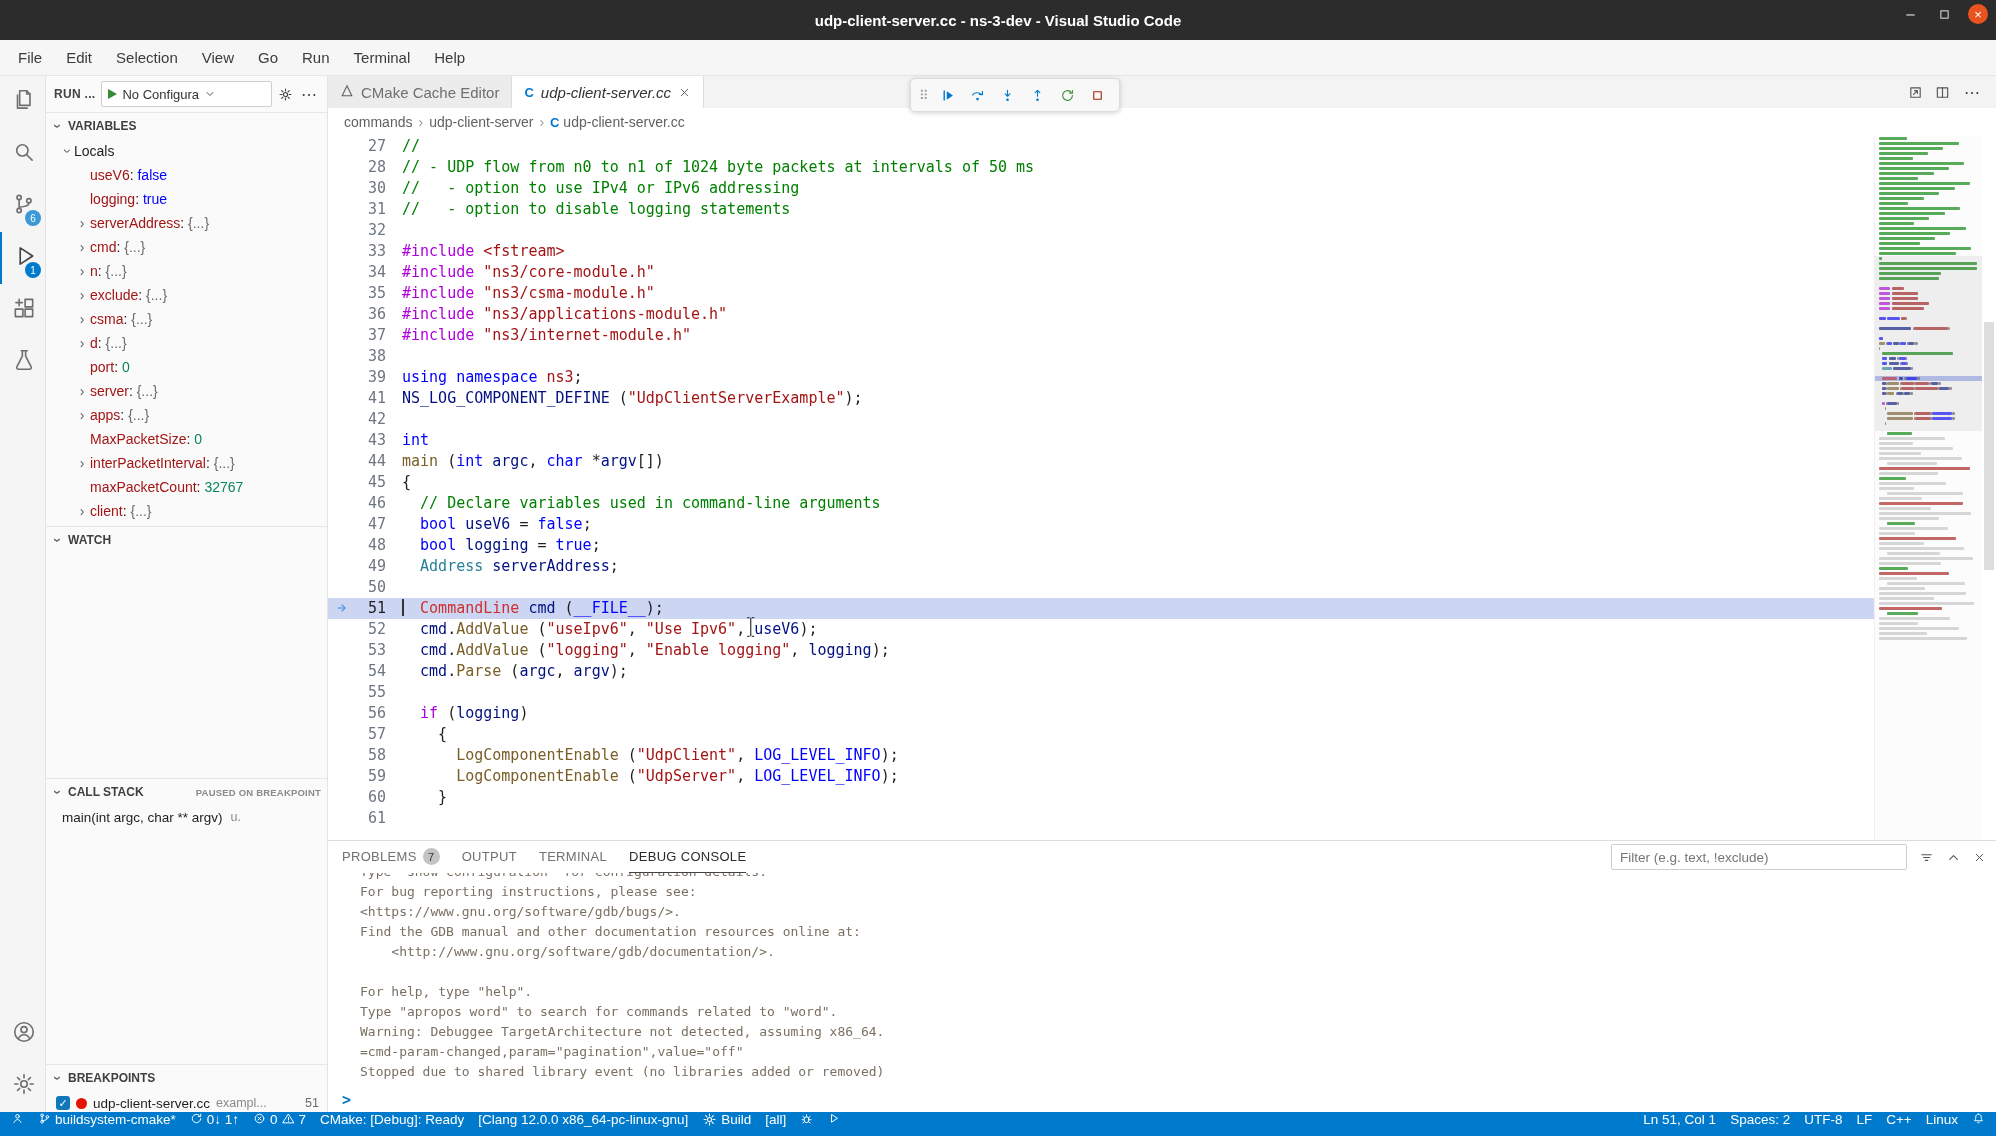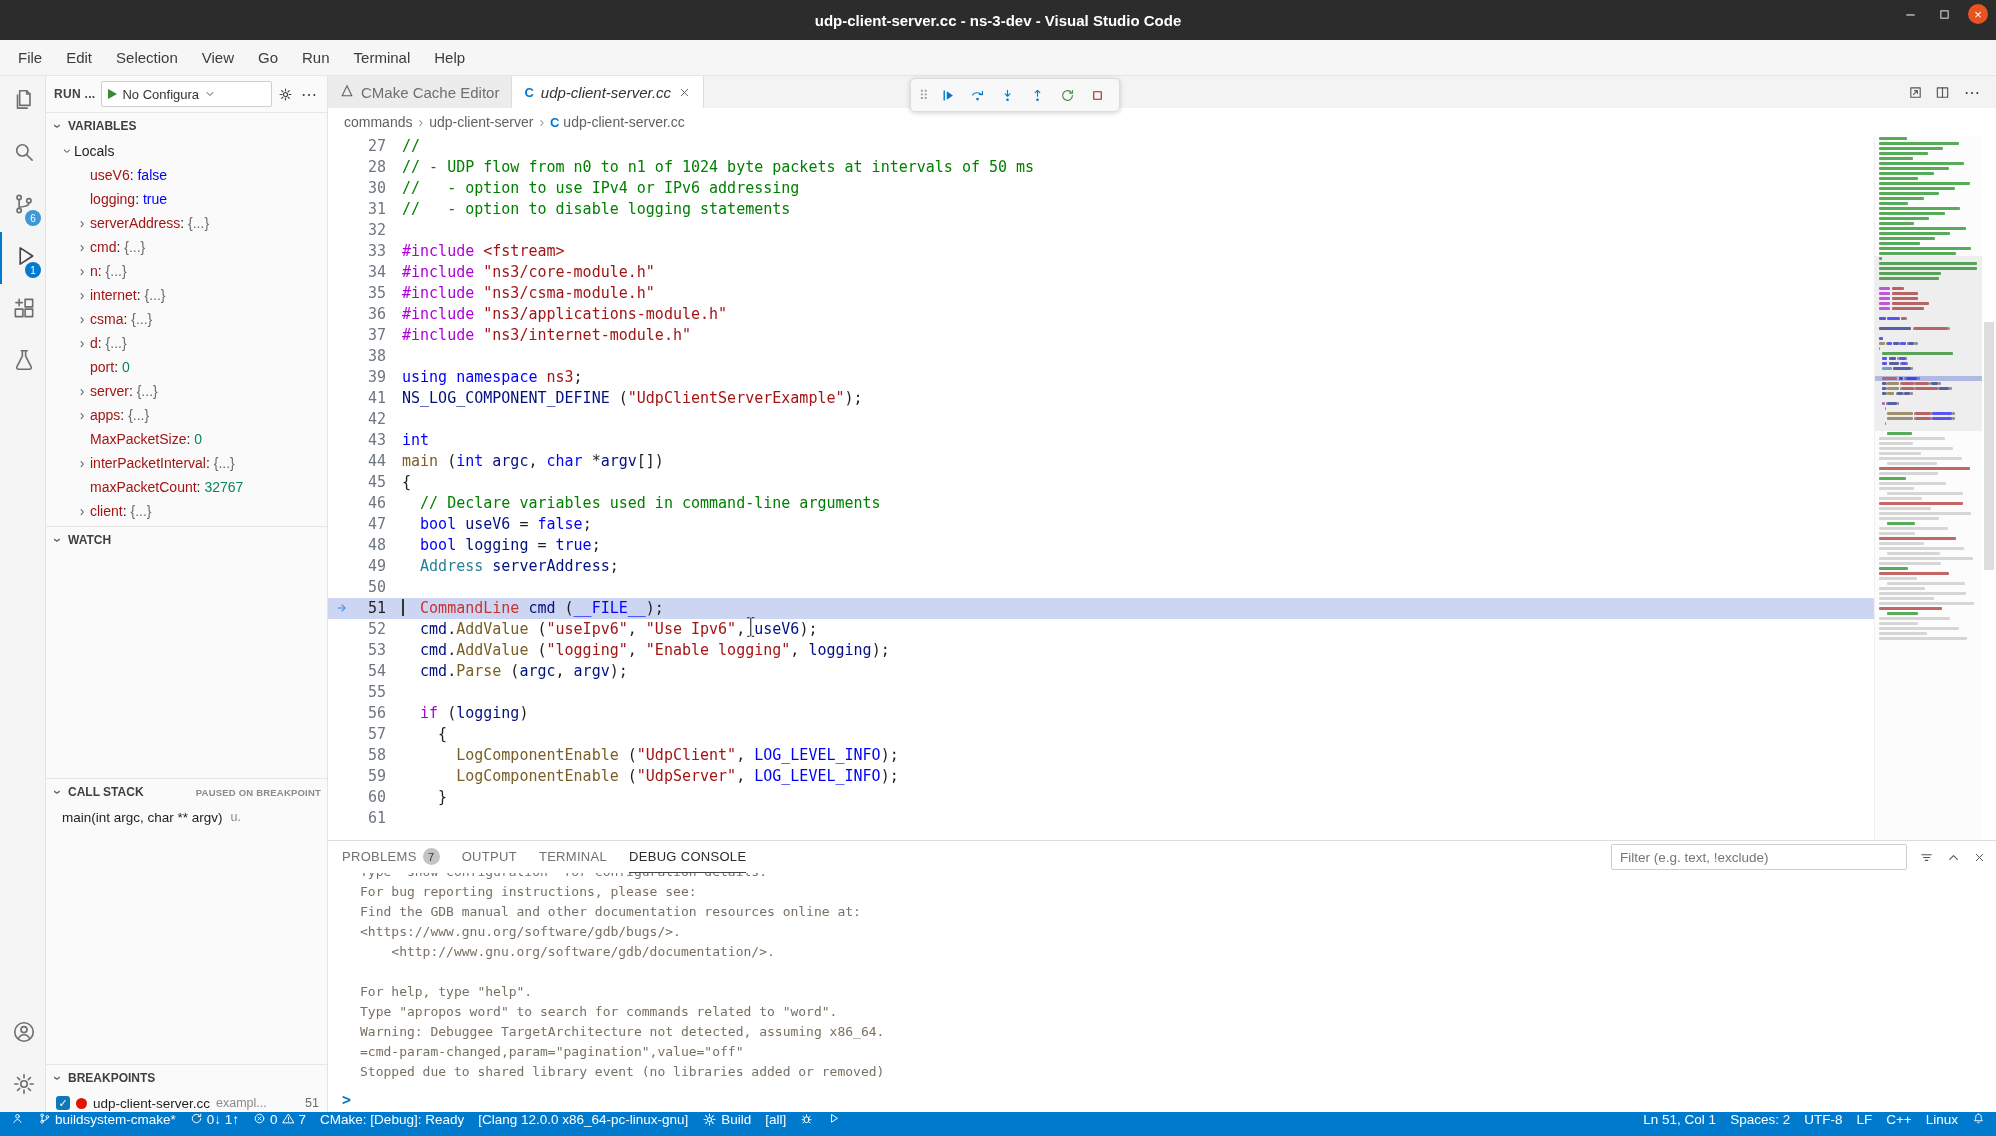--- a/index.html
+++ b/index.html
@@ -285,21 +285,21 @@
               <span class="vv-obj">{...}</span>
             </div>
             <div class="var-row">
               <span class="tw collapsed">›</span>
               <span class="vn">n</span>
               <span class="vp">:&nbsp;</span>
               <span class="vv-obj">{...}</span>
             </div>
             <div class="var-row">
               <span class="tw collapsed">›</span>
-              <span class="vn">internet</span>
+              <span class="vn">exclude</span>
               <span class="vp">:&nbsp;</span>
               <span class="vv-obj">{...}</span>
             </div>
             <div class="var-row">
               <span class="tw collapsed">›</span>
               <span class="vn">csma</span>
               <span class="vp">:&nbsp;</span>
               <span class="vv-obj">{...}</span>
             </div>
             <div class="var-row">
@@ -1049,22 +1049,22 @@
             <span class="pr-icon" id="pi-3">
                 <svg viewBox="0 0 16 16" width="13" height="13" fill="none" stroke="currentColor" stroke-width="1.2" stroke-linecap="round" stroke-linejoin="round">
                   <path d="M4 4l8 8M12 4l-8 8"></path>
                 </svg>
               </span>
           </div>
         </div>
         <div class="console" id="console">
             <div class="cline">Type "show configuration" for configuration details.</div>
             <div class="cline">For bug reporting instructions, please see:</div>
+            <div class="cline">&lt;https://www.gnu.org/software/gdb/bugs/&gt;.</div>
             <div class="cline">Find the GDB manual and other documentation resources online at:</div>
-            <div class="cline">&lt;https://www.gnu.org/software/gdb/bugs/&gt;.</div>
             <div class="cline">    &lt;http://www.gnu.org/software/gdb/documentation/&gt;.</div>
             <div class="cline">&nbsp;</div>
             <div class="cline">For help, type "help".</div>
             <div class="cline">Type "apropos word" to search for commands related to "word".</div>
             <div class="cline">Warning: Debuggee TargetArchitecture not detected, assuming x86_64.</div>
             <div class="cline">=cmd-param-changed,param="pagination",value="off"</div>
             <div class="cline">Stopped due to shared library event (no libraries added or removed)</div>
           </div>
         <div class="prompt-row">
           <span class="prompt-chev">&gt;</span>

